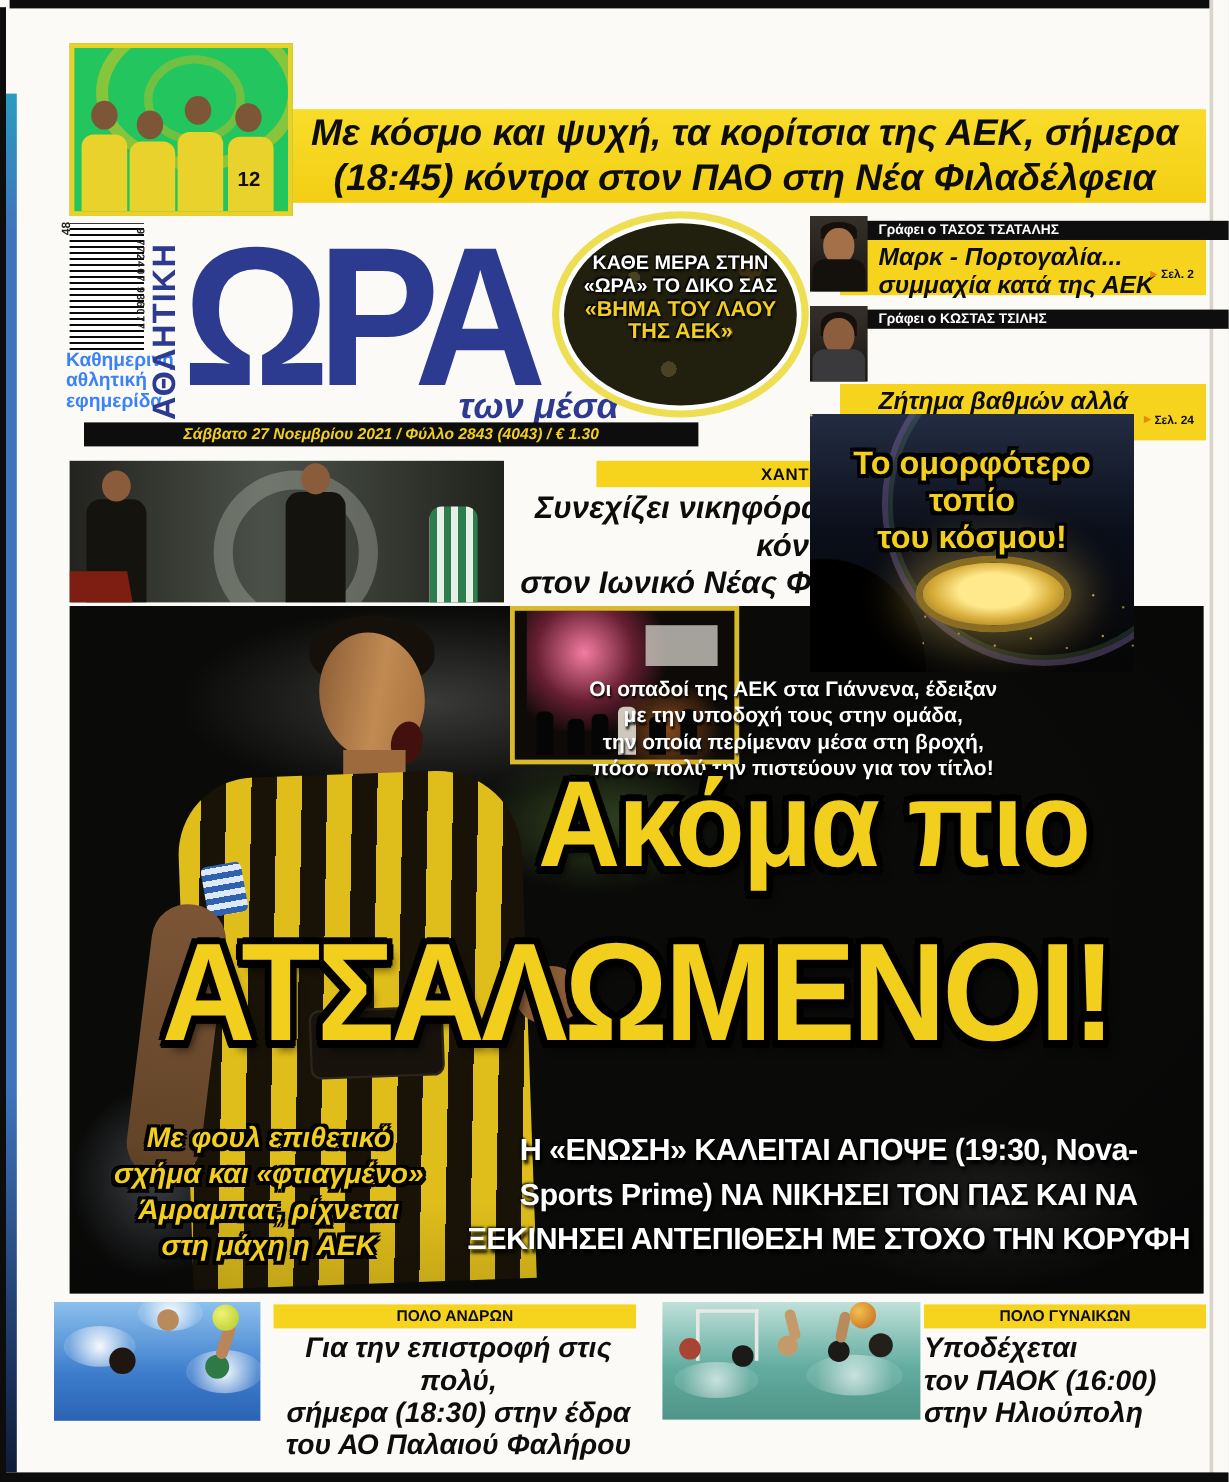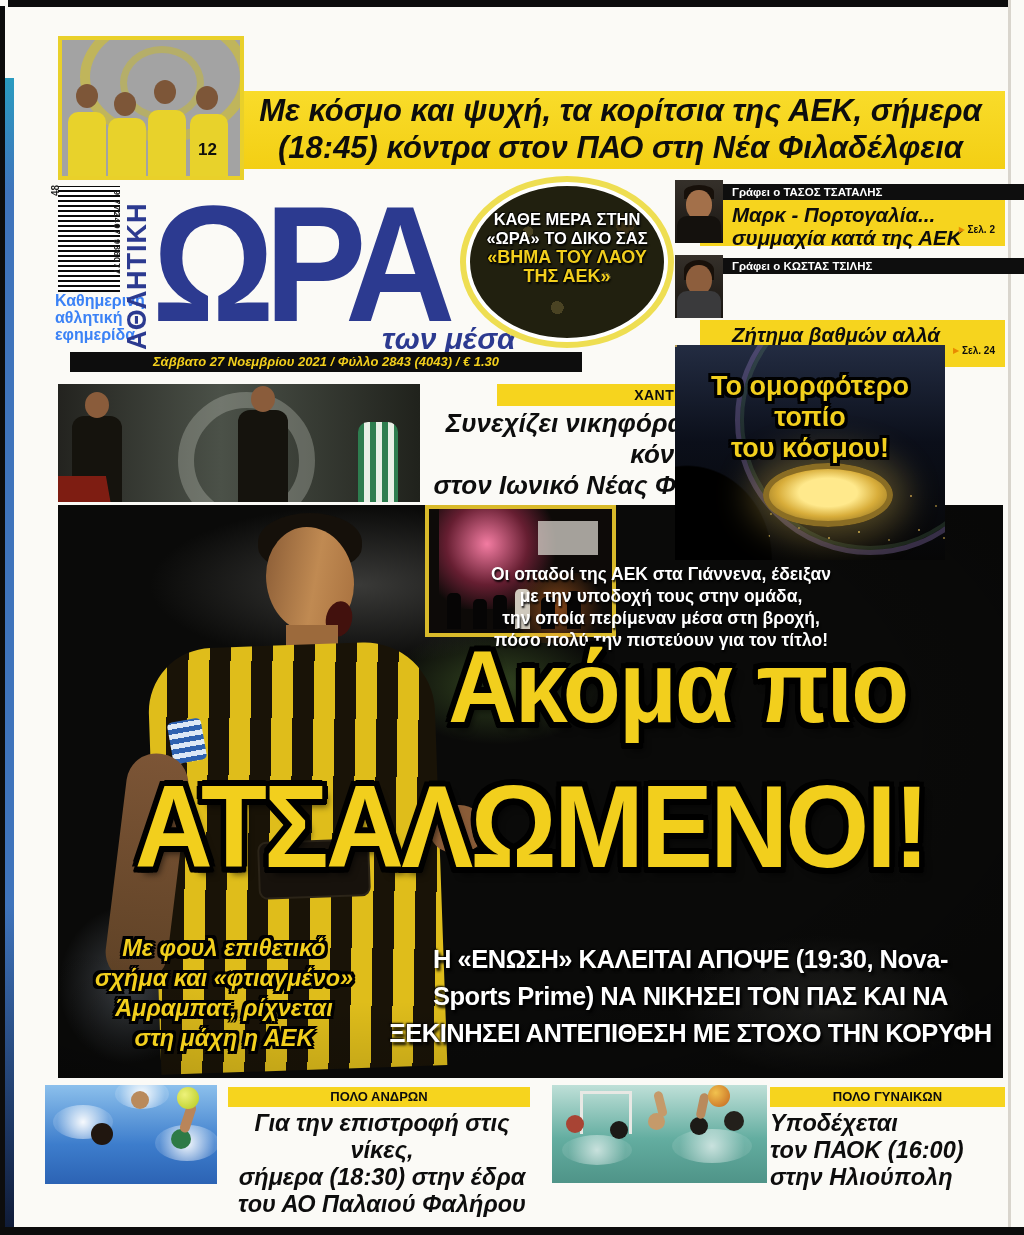--- a/index.html
+++ b/index.html
@@ -17,21 +17,21 @@
   .edge-left-black{left:0;top:6px;width:5px;height:1229px;background:#0d0d0d;}
   .edge-left-blue{left:5px;top:78px;width:9px;height:1149px;background:linear-gradient(180deg,#2a9bc0 0%,#3f74bc 10%,#3f74bc 72%,#1c3560 92%,#101c38 100%);}
   .edge-bottom{left:0;bottom:0;width:1024px;height:8px;background:#0c0c0c;}
   .edge-right{left:1008px;top:0;width:3px;height:1235px;background:#d9d5cd;}
 
   
   .volley-bar{left:50px;top:55px;width:955px;height:36px;background:#0e0e0e;color:#fff;
               font-weight:900;font-size:20px;text-align:center;line-height:36px;letter-spacing:1px;}
   .volley-box{left:236px;top:91px;width:769px;height:77px;background:linear-gradient(180deg,#f9dc2a,#f3cf14);
               text-align:center;font-style:italic;font-weight:900;font-size:31px;line-height:37px;padding-top:1px;}
-  .volley-photo{left:58px;top:36px;width:178px;height:136px;border:4px solid #e9d02a;background:#a3a3a3;}
+  .volley-photo{left:58px;top:36px;width:178px;height:136px;border:4px solid #e9d02a;background:#22c55e;}
   .vp-logo{position:absolute;left:18px;top:-28px;width:150px;height:110px;border:10px solid #d8c520;border-radius:50%;opacity:.55;}
   .vp-logo2{position:absolute;left:58px;top:6px;width:70px;height:60px;border:7px solid #cdbd23;border-radius:50%;opacity:.45;}
   .vp-player{position:absolute;bottom:0;width:38px;height:64px;background:#e8d22b;border-radius:10px 10px 0 0;}
   .vp-head{position:absolute;width:22px;height:24px;background:#7d5638;border-radius:50%;}
   .vp-num{position:absolute;font-weight:900;font-size:17px;color:#10100c;}
 
   
   .barcode{left:58px;top:186px;width:62px;height:106px;background:repeating-linear-gradient(0deg,#0a0a0a 0 2px,#fff 2px 5px);}
   .barcode-num{left:108px;top:190px;width:14px;height:150px;writing-mode:vertical-rl;font-size:9px;font-weight:700;color:#222;letter-spacing:1px;}
   .week-num{left:50px;top:186px;font-size:10px;font-weight:700;transform:rotate(-90deg);transform-origin:left top;color:#222;}
@@ -311,21 +311,21 @@
     <div class="splash" style="left:70px;top:-6px;width:54px;height:30px;"></div>
     <div class="splash" style="left:110px;top:40px;width:64px;height:36px;"></div>
     <div class="wp-head" style="left:46px;top:38px;width:22px;height:22px;background:#20160f;"></div>
     <div class="wp-head" style="left:86px;top:6px;width:18px;height:18px;background:#b98a5c;"></div>
     <div class="wp-head" style="left:126px;top:44px;width:20px;height:20px;background:#2d7a46;"></div>
     <div class="abs" style="left:138px;top:18px;width:10px;height:30px;background:#b9855a;border-radius:5px;transform:rotate(18deg);"></div>
     <div class="wp-ball" style="left:132px;top:2px;"></div>
   </div>
   <div class="abs polo-label-m">ΠΟΛΟ ΑΝΔΡΩΝ</div>
   <div class="abs polo-head-m">
-    <div>Για την επιστροφή στις νίκες,</div>
+    <div>Για την επιστροφή στις πολύ,</div>
     <div>σήμερα (18:30) στην έδρα</div>
     <div>του ΑΟ Παλαιού Φαλήρου</div>
   </div>
 
   <div class="photo polo-photo-w">
     <div class="goal"></div>
     <div class="splash" style="left:10px;top:50px;width:70px;height:30px;opacity:.7;"></div>
     <div class="splash" style="left:120px;top:44px;width:80px;height:34px;opacity:.7;"></div>
     <div class="wp-head" style="left:14px;top:30px;width:18px;height:18px;background:#a84434;"></div>
     <div class="wp-head" style="left:58px;top:36px;width:18px;height:18px;background:#1c1a16;"></div>

